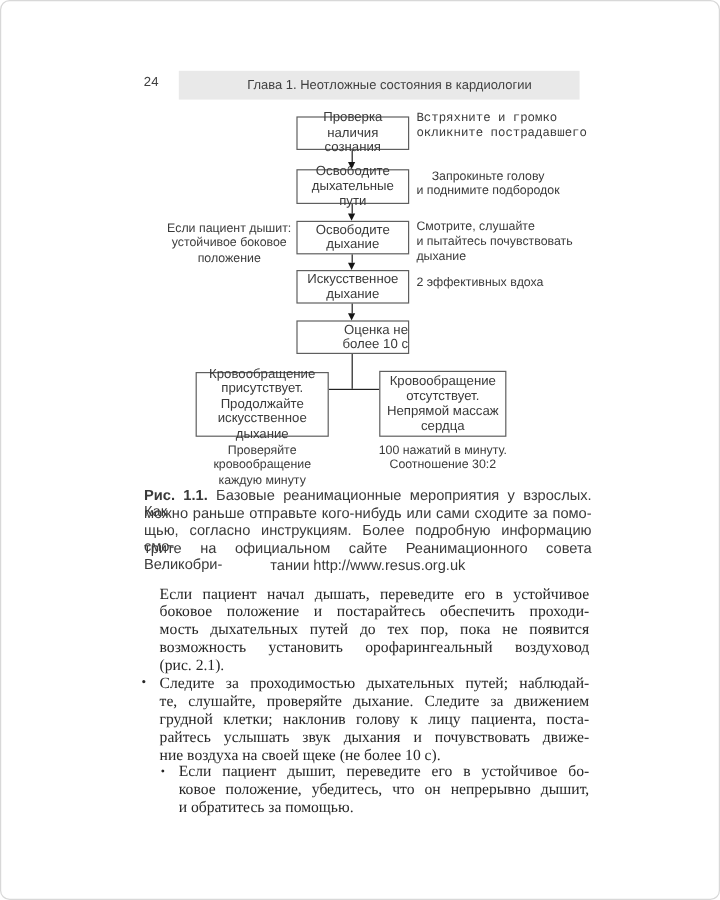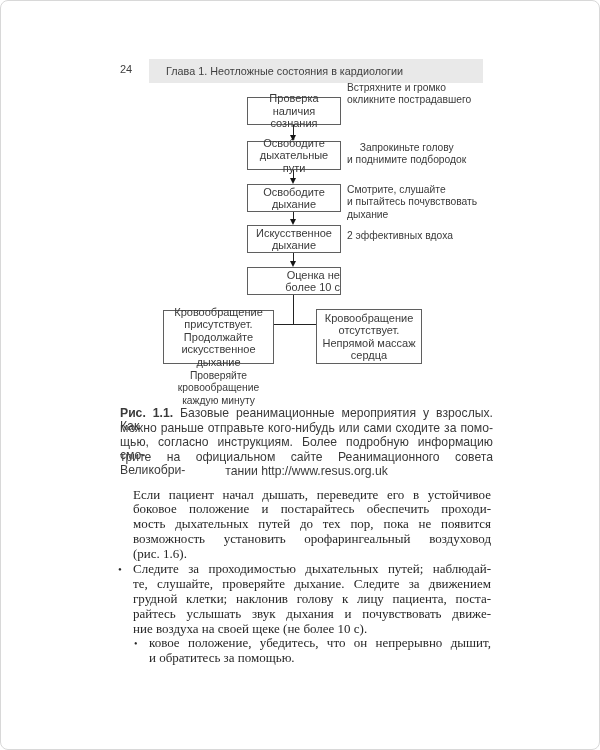--- a/index.html
+++ b/index.html
@@ -2,21 +2,21 @@
 <html><head>
 <meta charset="utf-8">
 <style>
   html,body{margin:0;padding:0;background:#fff;}
   .page{position:relative;width:600px;height:750px;background:#fff;box-sizing:border-box;
         border:1px solid #d8d8d8;border-radius:8px;overflow:hidden;
         font-family:"Liberation Sans",sans-serif;padding-left:28px;}
   .abs{position:absolute;}
   
   .pagenum{left:114px;top:62px;width:22px;text-align:center;font-size:11px;color:#3f3f3f;}
-  .chapbar{left:148px;top:58px;width:334px;height:24px;background:#e9e9e9;}
+  .chapbar{left:148px;top:58px;width:334px;height:24px;background:#e9e9e9;text-align:center;}
   .chaptitle{padding-left:17px;font-size:10.8px;line-height:24px;color:#3f3f3f;}
   
   .fb{border:1px solid #5f5f5f;background:#fff;box-sizing:border-box;
       display:flex;flex-direction:column;justify-content:center;text-align:center;
       font-size:11px;line-height:12.4px;color:#3a3a3a;}
   .note{font-size:10.3px;line-height:12.3px;color:#3a3a3a;}
   .note.c{text-align:center;}
   .vline,.hline{background:#222;}
   .tri{width:0;height:0;border-left:3.5px solid transparent;border-right:3.5px solid transparent;
        border-top:6px solid #151515;}
@@ -82,65 +82,75 @@
     <div>Продолжайте</div>
     <div>искусственное дыхание</div>
   </div>
   <div class="abs fb" style="left:315px;top:308px;width:106px;height:55px;">
     <div>Кровообращение</div>
     <div>отсутствует.</div>
     <div>Непрямой массаж</div>
     <div>сердца</div>
   </div>
 
-  <div class="abs note" style="left:346px;top:81px;">
+  <div class="abs note" style="left:346px;top:92px;font-family:Liberation Mono, monospace;">
     <div>Встряхните и громко</div>
     <div>окликните пострадавшего</div>
   </div>
   <div class="abs note" style="left:346px;top:141px;text-align:center;">
     <div>Запрокиньте голову</div>
     <div>и поднимите подбородок</div>
   </div>
   <div class="abs note" style="left:346px;top:183px;">
     <div>Смотрите, слушайте</div>
     <div>и пытайтесь почувствовать</div>
     <div>дыхание</div>
   </div>
   <div class="abs note" style="left:346px;top:229px;">
     <div>2 эффективных вдоха</div>
   </div>
 
+  <div class="abs note c" style="left:138px;top:184px;width:104px;">
+    <div>Если пациент дышит:</div>
+    <div>устойчивое боковое</div>
+    <div>положение</div>
+  </div>
 
   <div class="abs note c" style="left:162px;top:369px;width:111px;">
     <div>Проверяйте</div>
     <div>кровообращение</div>
     <div>каждую минуту</div>
+  </div>
+  <div class="abs note c" style="left:300px;top:369px;width:136px;">
+    <div>100 нажатий в минуту.</div>
+    <div>Соотношение 30:2</div>
   </div>
 
   <div class="abs caption">
     <div class="cap-line j"><b>Рис. 1.1.</b> <span>Базовые реанимационные мероприятия у взрослых. Как</span></div>
     <div class="cap-line j">можно раньше отправьте кого-нибудь или сами сходите за помо-</div>
     <div class="cap-line j">щью, согласно инструкциям. Более подробную информацию смо-</div>
     <div class="cap-line j">трите на официальном сайте Реанимационного совета Великобри-</div>
     <div class="cap-line c">тании http://www.resus.org.uk</div>
   </div>
 
   <div class="abs bodytext">
     <span class="bul" style="left:0;top:74.5px;">•</span>
     <span class="bul" style="left:16px;top:149px;font-size:10px;">•</span>
 
     <div class="bl t1 j">Если пациент начал дышать, переведите его в устойчивое</div>
     <div class="bl t1 j">боковое положение и постарайтесь обеспечить проходи-</div>
     <div class="bl t1 j">мость дыхательных путей до тех пор, пока не появится</div>
     <div class="bl t1 j">возможность установить орофарингеальный воздуховод</div>
-    <div class="bl t1">(рис. 1.6).</div>
+    <div class="bl t1">(рис. 2.1).</div>
 
     <div class="bl t1 j">Следите за проходимостью дыхательных путей; наблюдай-</div>
     <div class="bl t1 j">те, слушайте, проверяйте дыхание. Следите за движением</div>
     <div class="bl t1 j">грудной клетки; наклонив голову к лицу пациента, поста-</div>
     <div class="bl t1 j">райтесь услышать звук дыхания и почувствовать движе-</div>
     <div class="bl t1">ние воздуха на своей щеке (не более 10 с).</div>
 
+    <div class="bl t2 j">Если пациент дышит, переведите его в устойчивое бо-</div>
     <div class="bl t2 j">ковое положение, убедитесь, что он непрерывно дышит,</div>
     <div class="bl t2">и обратитесь за помощью.</div>
   </div>
 
 </div>
 
 </body></html>

